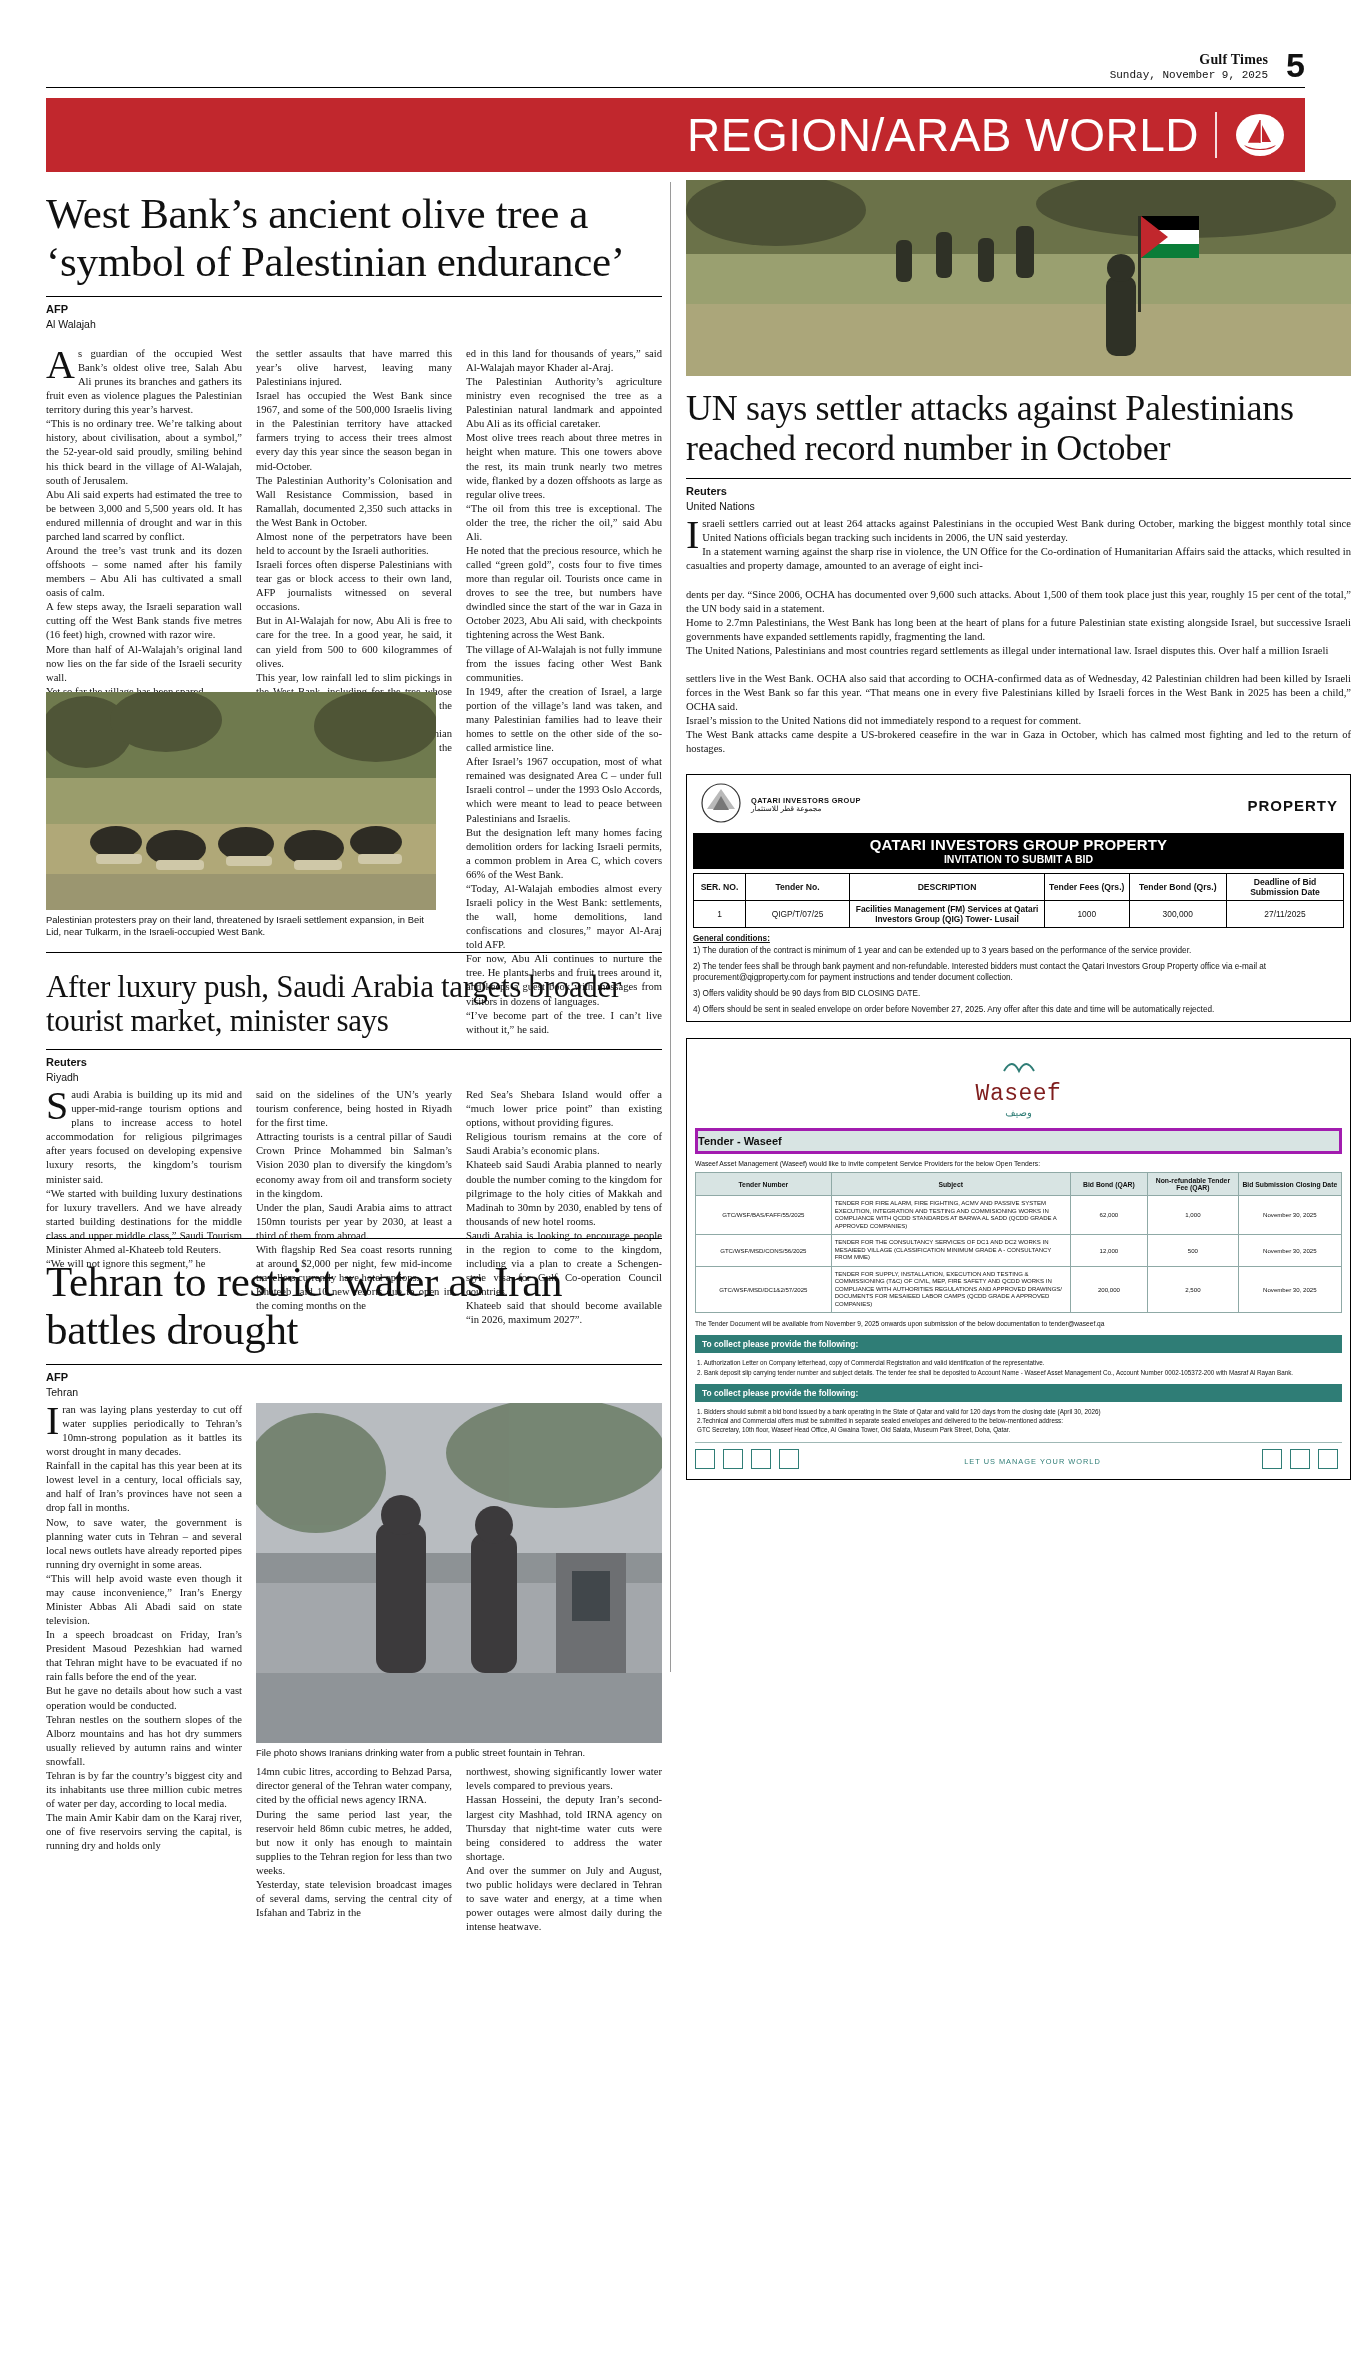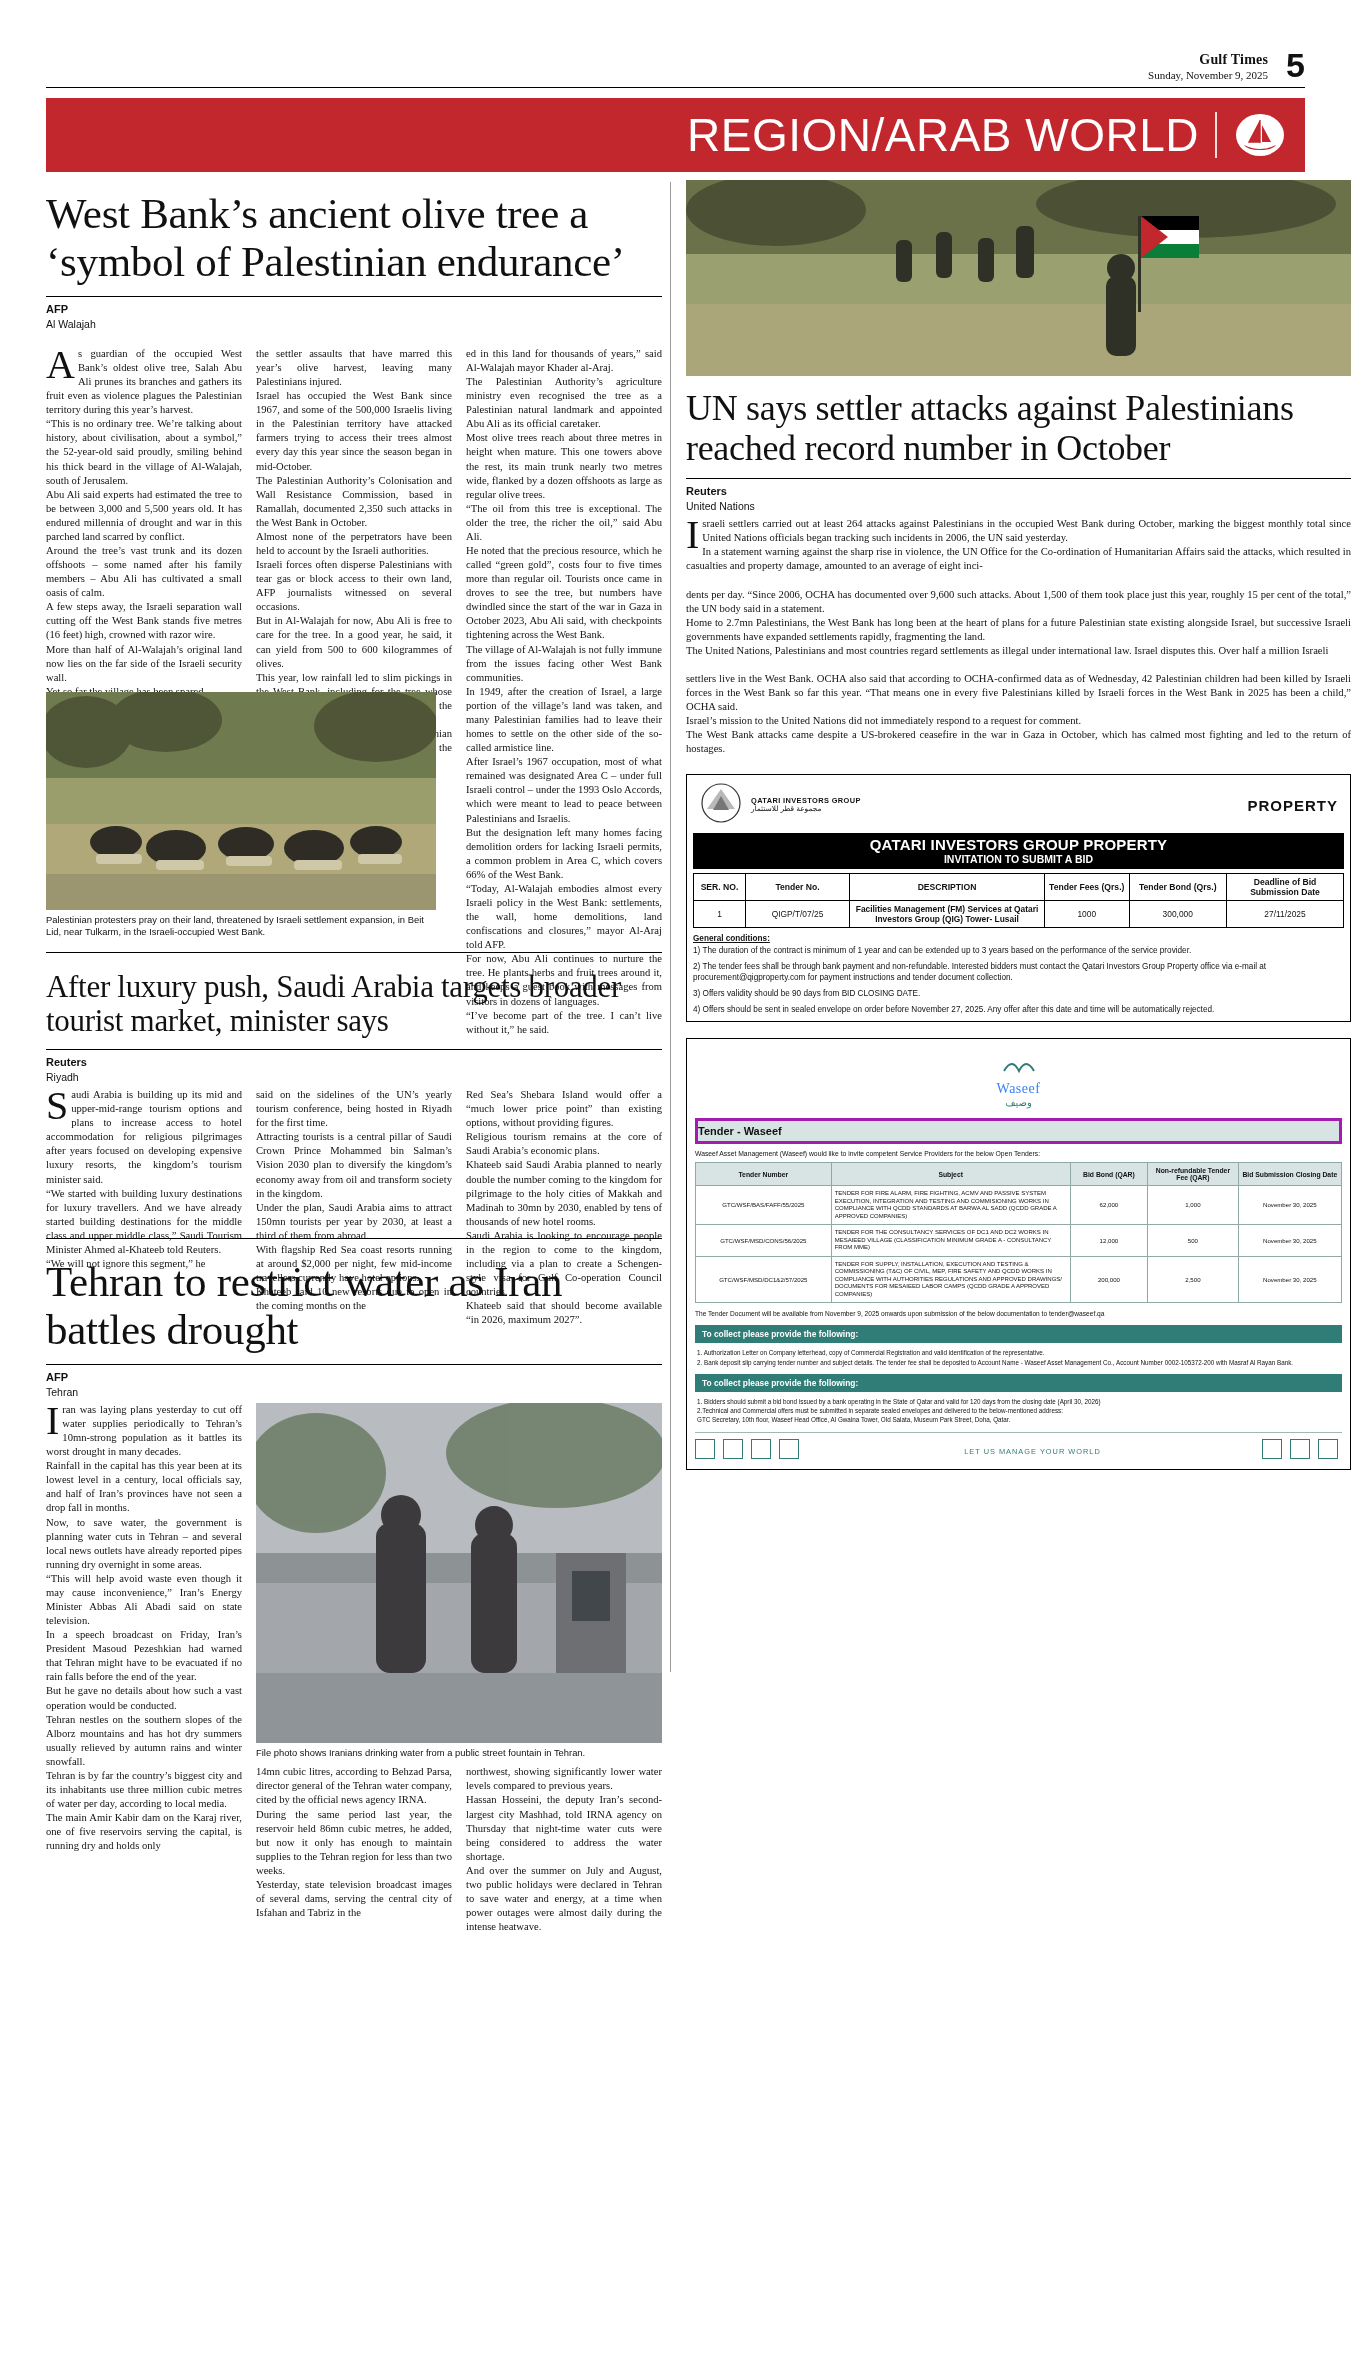--- a/index.html
+++ b/index.html
@@ -31,20 +31,21 @@
   .masthead .mh-name {
     font-family: "Liberation Serif", serif;
     font-weight: bold;
     font-size: 14px;
     letter-spacing: .2px;
   }
   .masthead .mh-date {
     font-size: 11px;
     margin-left: 0;
     text-align: right;
+    font-family: Liberation Mono, monospace;
   }
   .mh-textblock { text-align: right; line-height: 1.25; }
   .mh-pagenum {
     font-family: "Liberation Sans", sans-serif;
     font-size: 34px;
     font-weight: bold;
     margin-left: 18px;
     line-height: .9;
     padding-bottom: 2px;
   }
@@ -173,22 +174,22 @@
     font-size: 8.2px;
     line-height: 1.42;
     margin-top: 5px;
   }
   .cond .ttl { font-weight: bold; text-decoration: underline; }
 
   
   .ad-waseef { border: 1px solid #000; background:#fff; padding: 8px 8px 6px 8px; }
   .waseef-logo { text-align:center; padding: 8px 0 6px 0; }
   .waseef-word {
-    font-family: Liberation Serif, serif;
-    font-size: 14px; color:#3b82f6; letter-spacing: .5px; font-weight: 500;
+    font-family: Liberation Mono, monospace;
+    font-size: 23px; color:#7f1d1d; letter-spacing: .5px; font-weight: 500;
   }
   .tender-bar {
     background: #d8e4e3;
     text-align: left;
     font-family: "Liberation Sans", sans-serif;
     font-weight: bold;
     font-size: 11px;
     padding: 4px 0;
     border: 3px solid #a21caf;
     margin-top: 4px;

